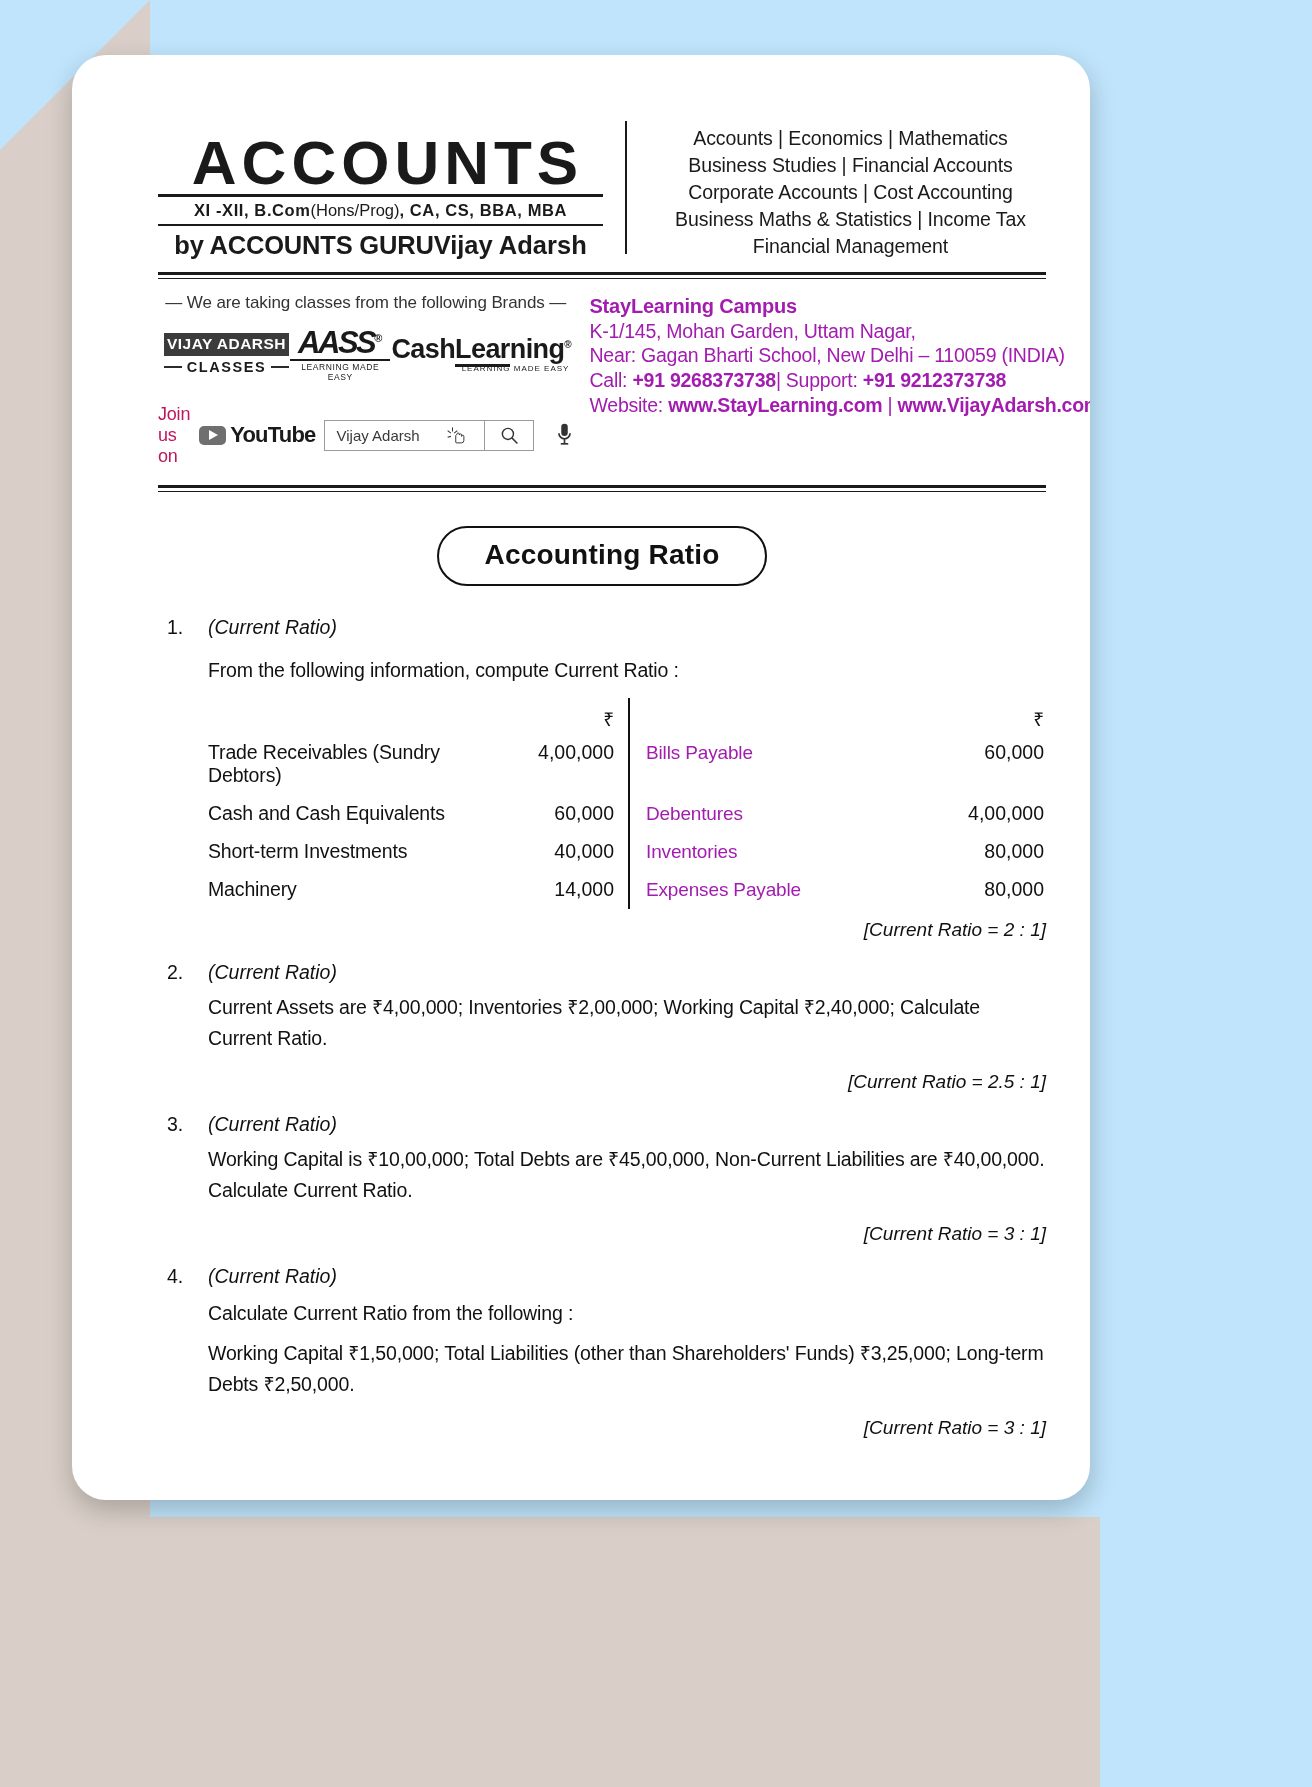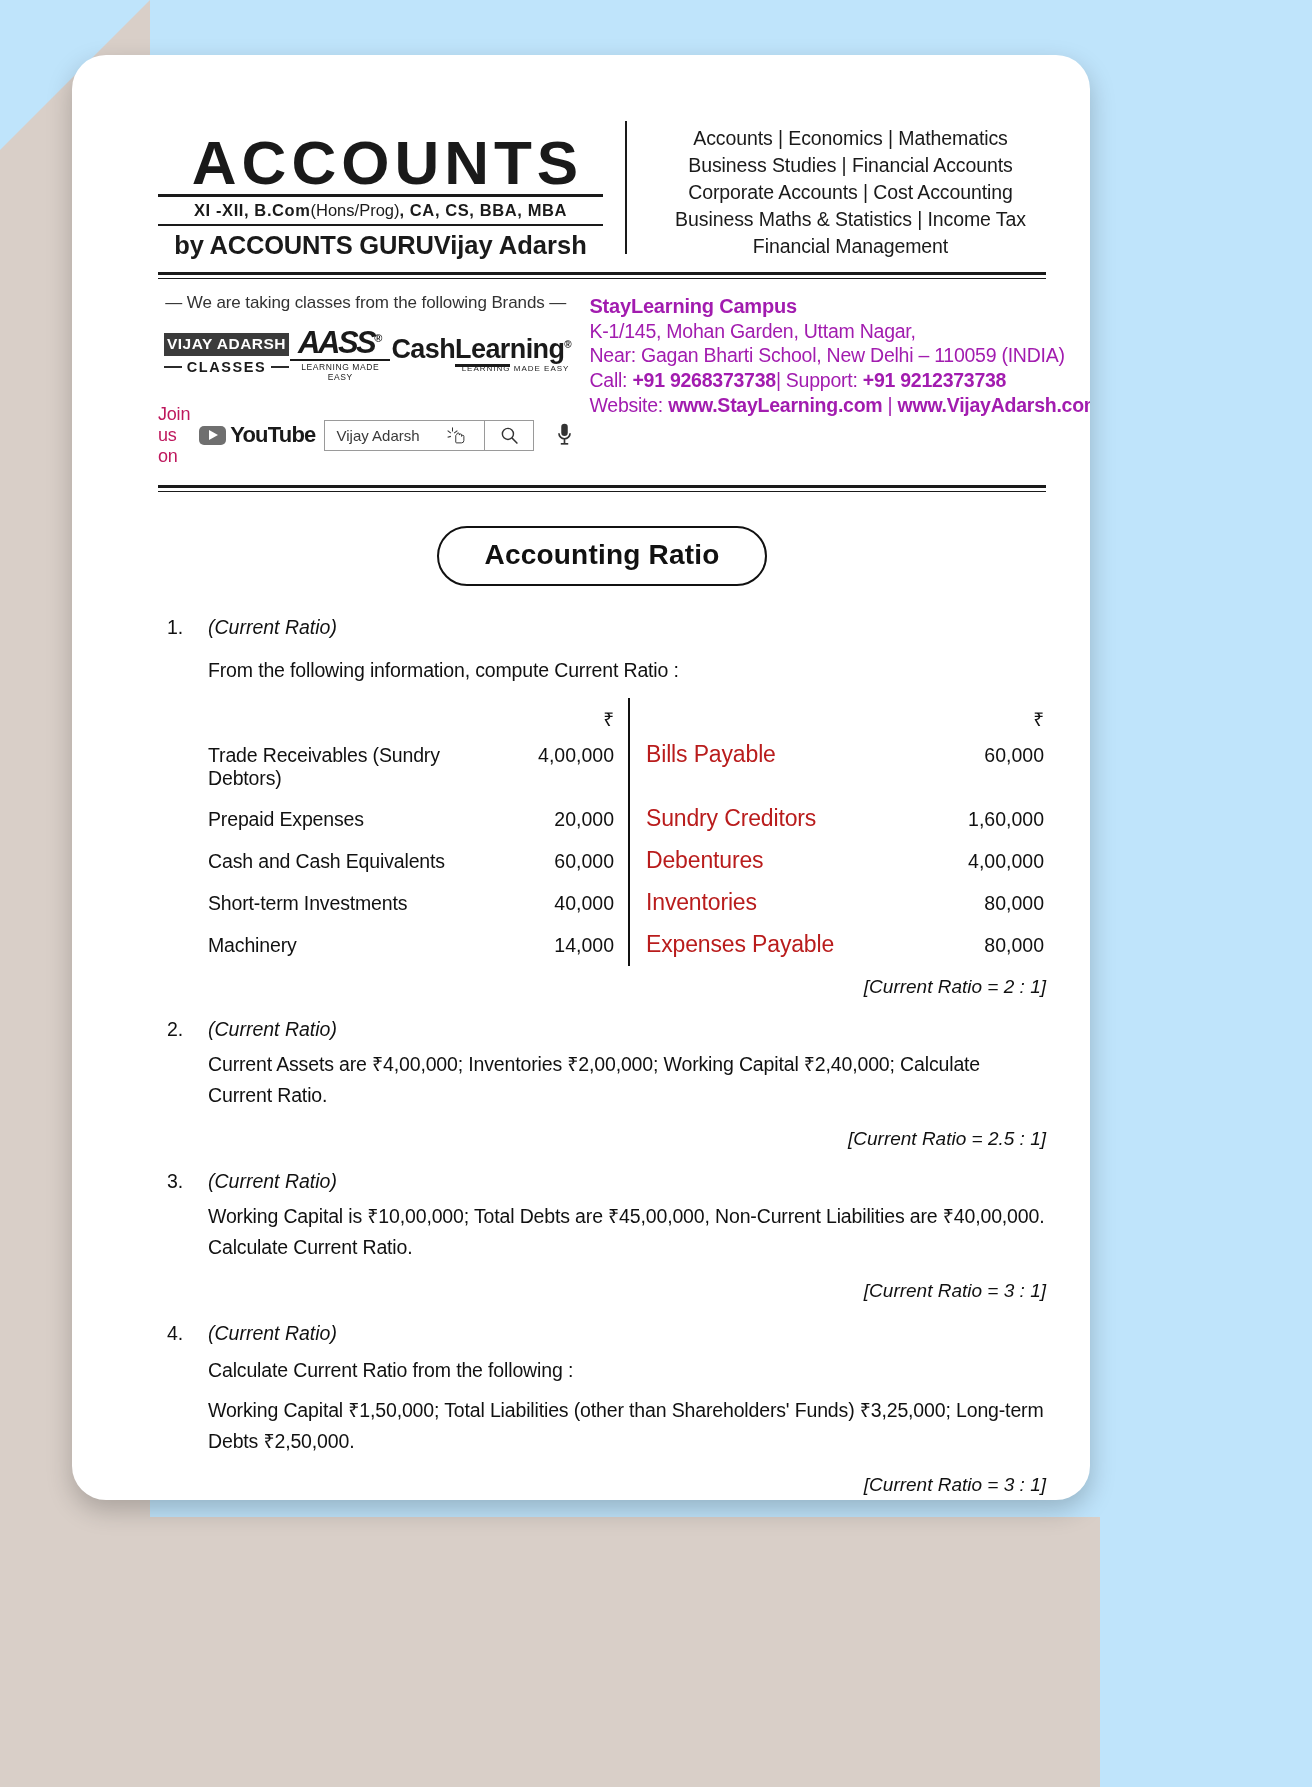--- a/index.html
+++ b/index.html
@@ -412,22 +412,22 @@
     padding: 7.5px 0;
   }
   .dt-sep {
     width: 2px;
     background: #111;
     align-self: stretch;
     margin: 0 16px 0 14px;
   }
   .dt-cell-r {
     width: 230px;
-    font-size: 23px;
-    color: #b91c1c;
+    font-size: 19px;
+    color: #a21caf;
     letter-spacing: -0.15px;
     padding: 7.5px 0;
   }
   .dt-cell-rv {
     flex: 1;
     text-align: right;
     font-size: 19.5px;
     color: #111;
     padding: 7.5px 0;
   }
@@ -567,27 +567,20 @@
             </div>
 
             <div class="dt-row">
               <div class="dt-cell-l">Trade Receivables (Sundry Debtors)</div>
               <div class="dt-cell-lv">4,00,000</div>
               <div class="dt-sep"></div>
               <div class="dt-cell-r">Bills  Payable</div>
               <div class="dt-cell-rv">60,000</div>
             </div>
             <div class="dt-row">
-              <div class="dt-cell-l">Prepaid Expenses</div>
-              <div class="dt-cell-lv">20,000</div>
-              <div class="dt-sep"></div>
-              <div class="dt-cell-r">Sundry Creditors</div>
-              <div class="dt-cell-rv">1,60,000</div>
-            </div>
-            <div class="dt-row">
               <div class="dt-cell-l">Cash and Cash Equivalents</div>
               <div class="dt-cell-lv">60,000</div>
               <div class="dt-sep"></div>
               <div class="dt-cell-r">Debentures</div>
               <div class="dt-cell-rv">4,00,000</div>
             </div>
             <div class="dt-row">
               <div class="dt-cell-l">Short-term Investments</div>
               <div class="dt-cell-lv">40,000</div>
               <div class="dt-sep"></div>

